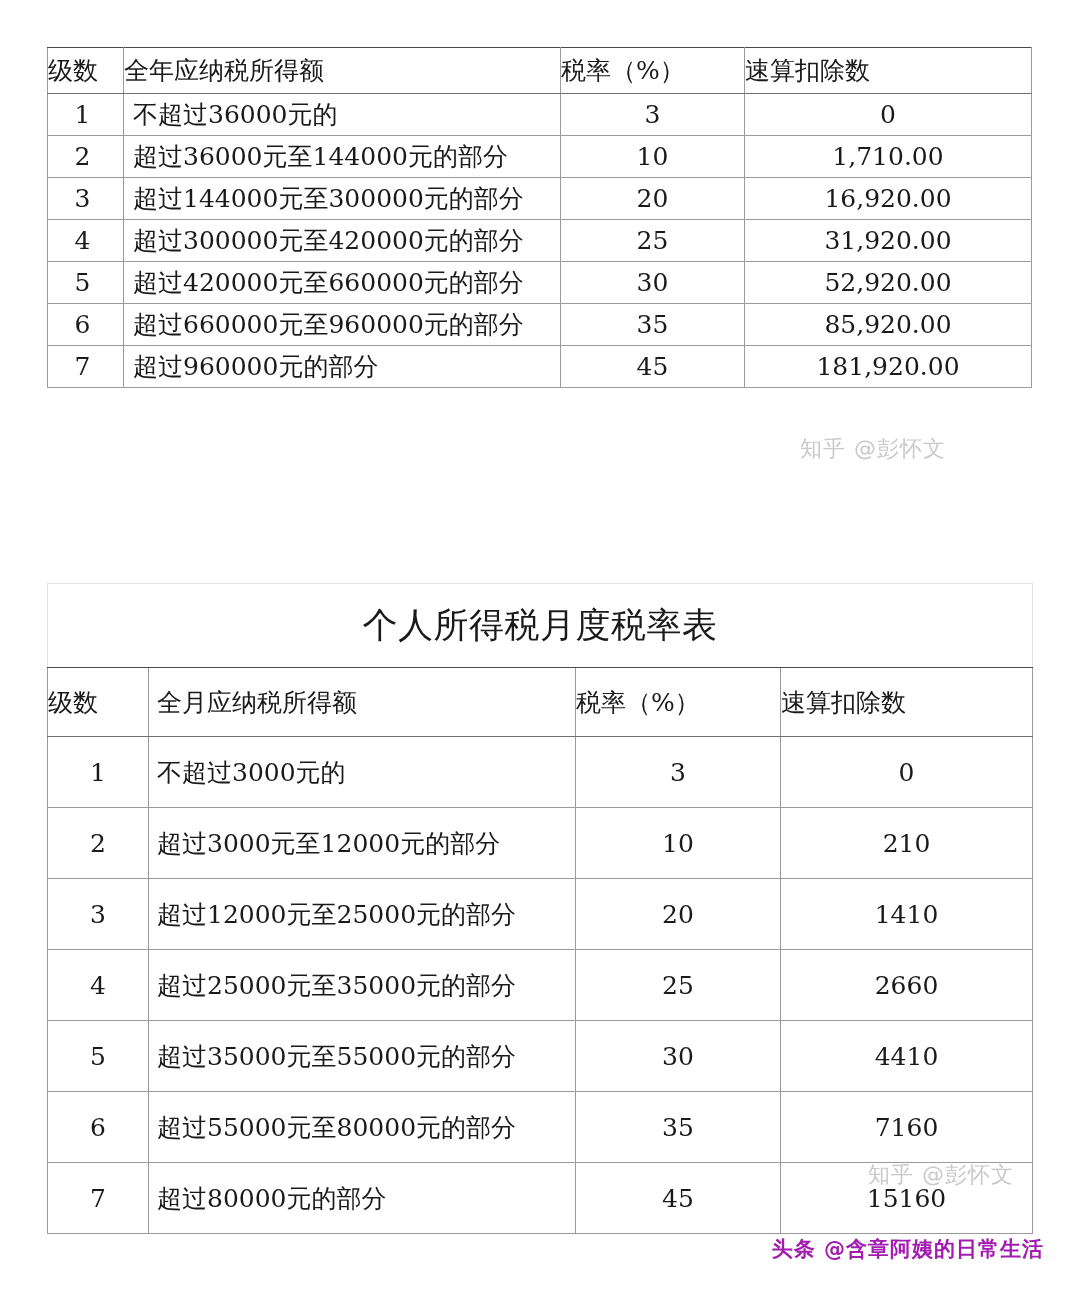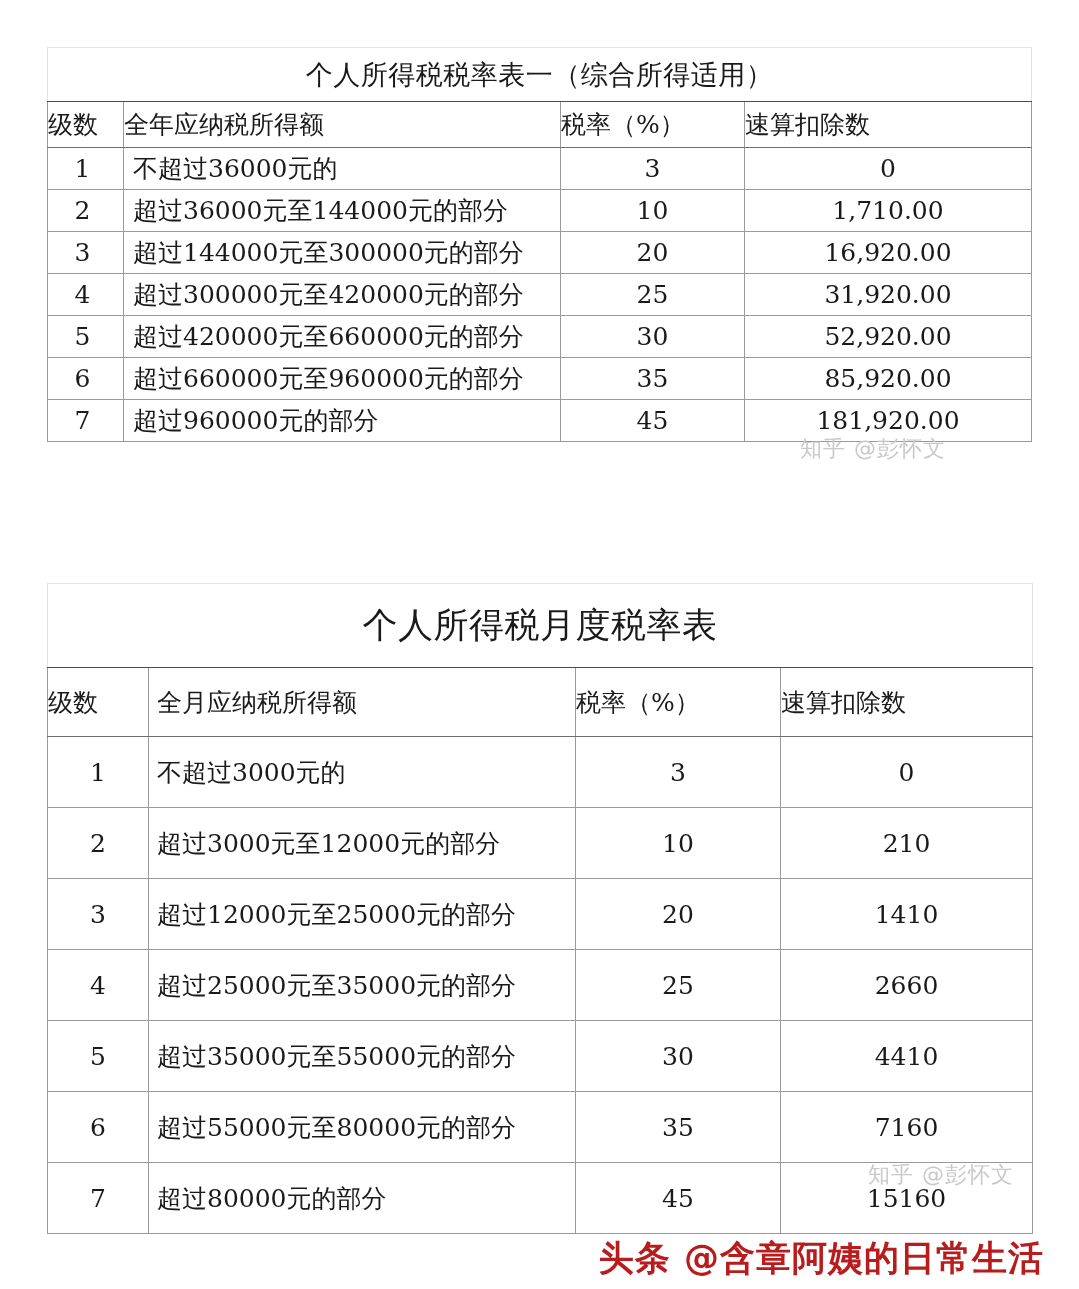--- a/index.html
+++ b/index.html
@@ -83,42 +83,39 @@
   }
   #watermark-annual  { left: 800px; top: 434px; }
   #watermark-monthly { left: 868px; top: 1160px; }
 
   
   #footer-attribution {
     position: absolute;
     right: 35px;
     top: 1235px;
     font-family: "DejaVu Sans", "Liberation Sans", sans-serif;
-    font-size: 35px;
+    font-size: 21px;
     font-weight: 700;
-    color: #b91c1c;
+    color: #a21caf;
     white-space: nowrap;
     letter-spacing: 1px;
   }
 </style>
 </head>
 <body>
 
 <table id="table-annual" class="tax-table">
   <colgroup>
     <col style="width:76px">
     <col style="width:437px">
     <col style="width:184px">
     <col style="width:287px">
   </colgroup>
   <tbody>
     <tr>
-      <td class="title-cell" colspan="4">个人所得税税率表一（综合所得适用）</td>
-    </tr>
-    <tr>
       <td class="hdr">级数</td>
       <td class="hdr">全年应纳税所得额</td>
       <td class="hdr">税率（%）</td>
       <td class="hdr">速算扣除数</td>
     </tr>
     <tr>
       <td class="c-level">1</td>
       <td class="c-bracket">不超过36000元的</td>
       <td class="c-rate">3</td>
       <td class="c-deduct">0</td>

